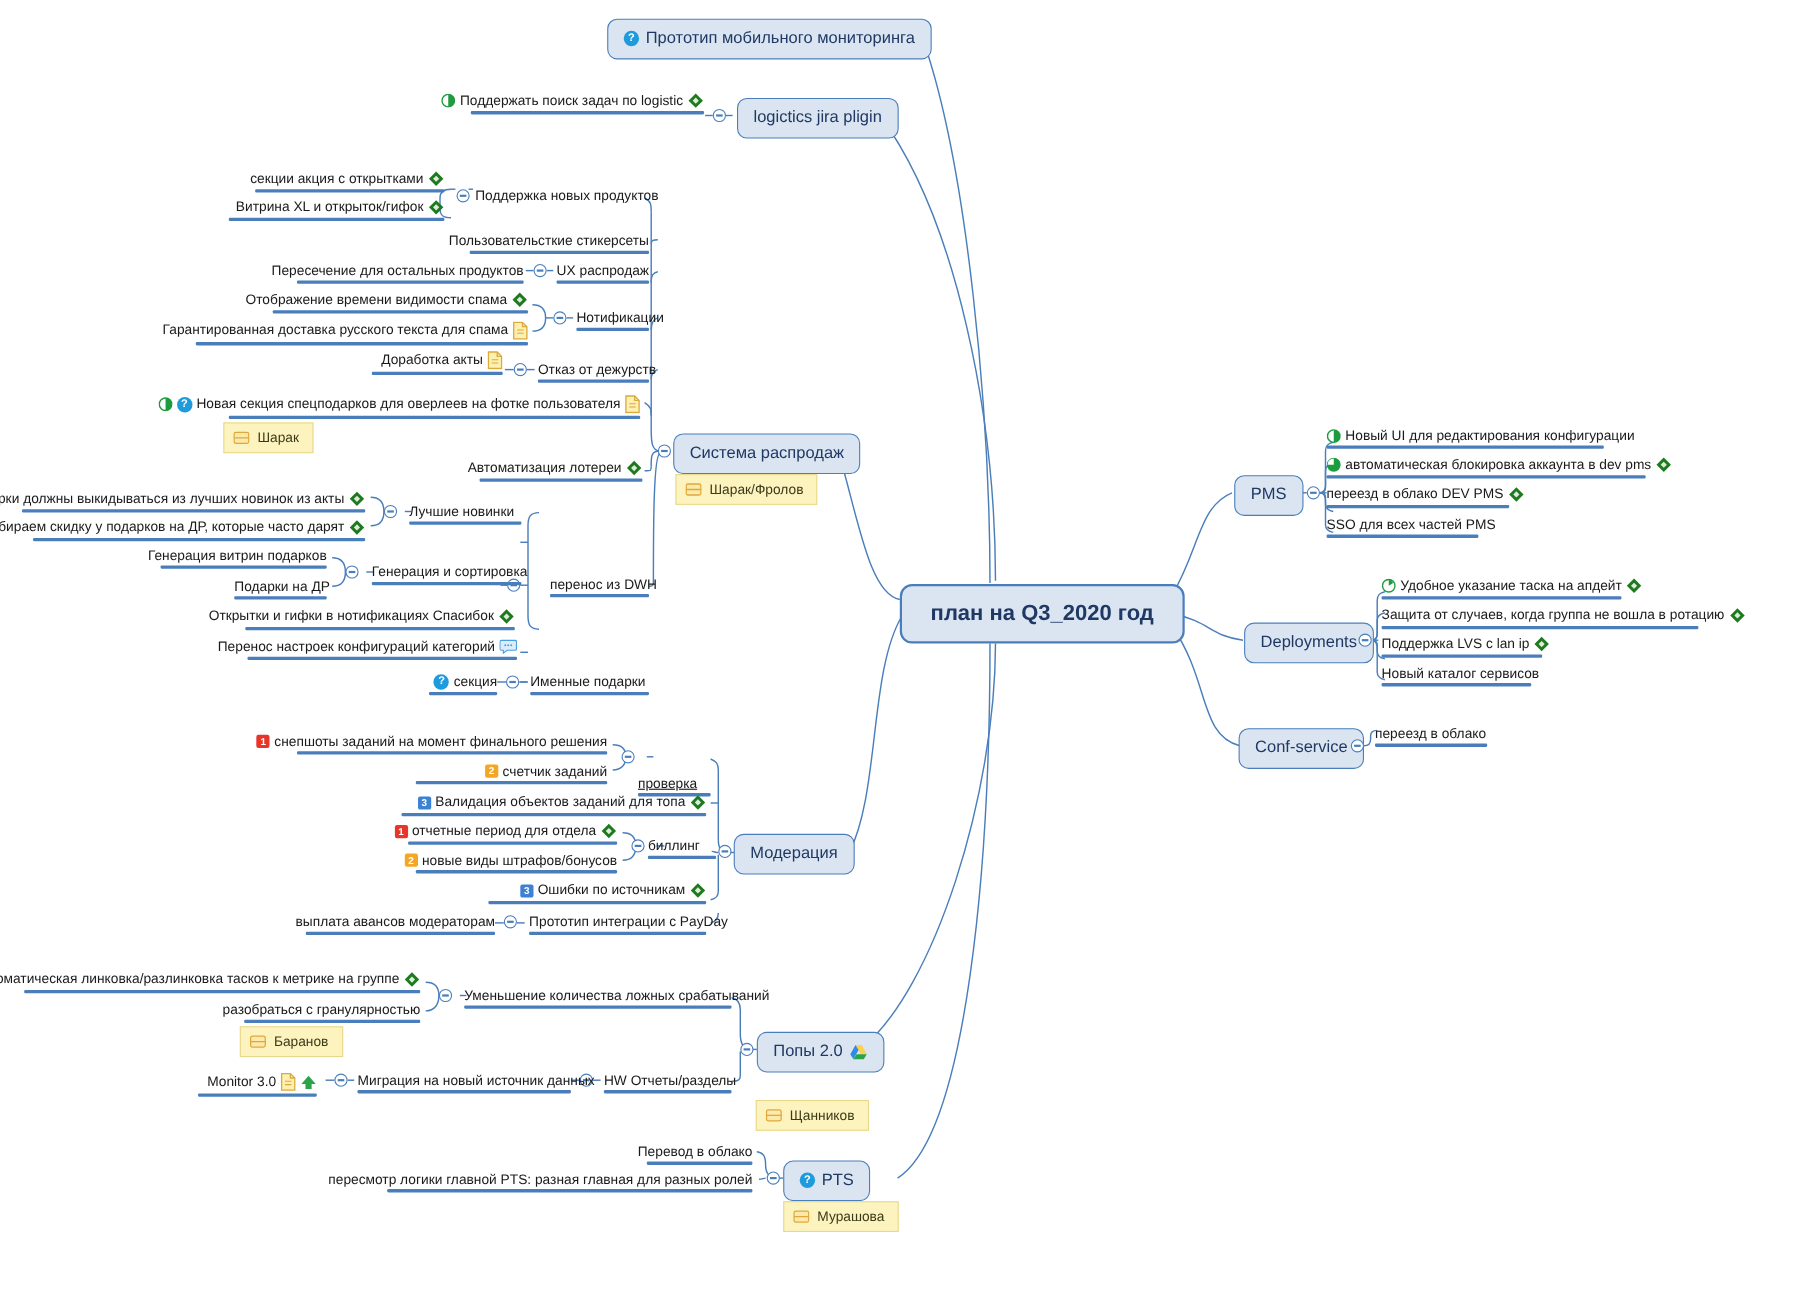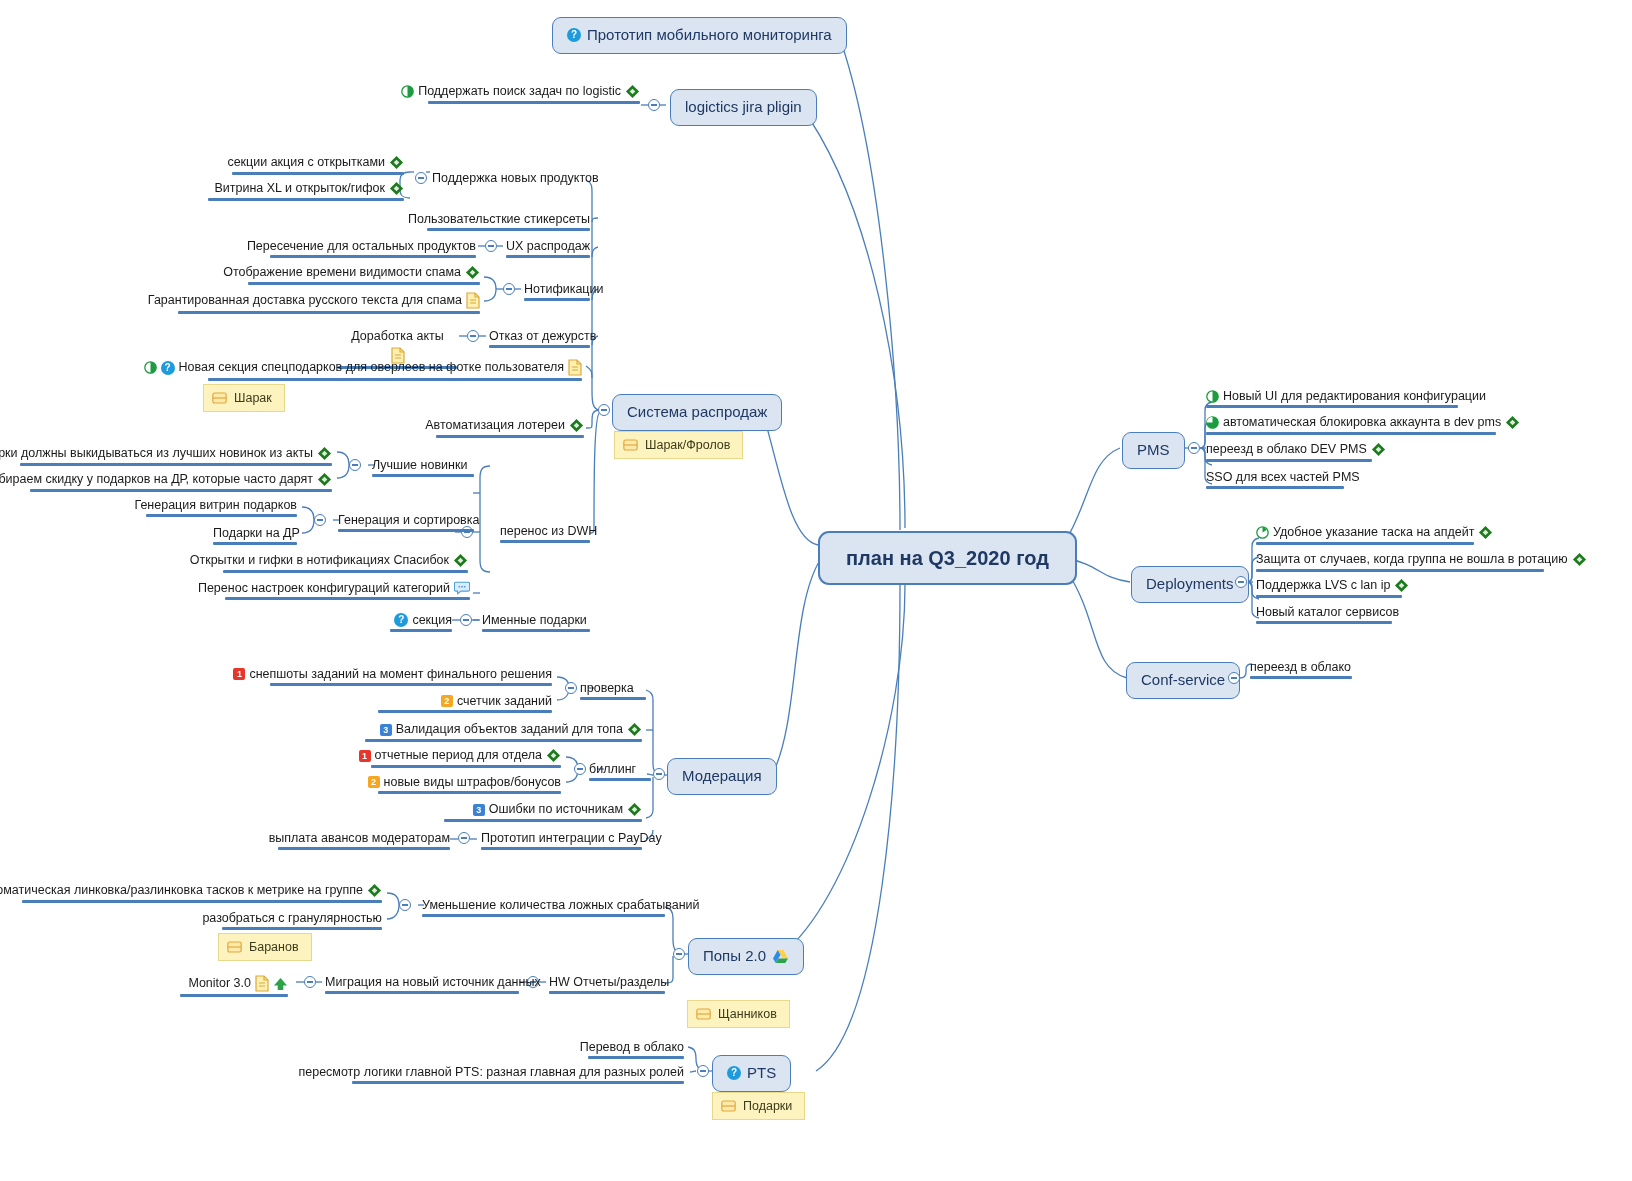--- a/index.html
+++ b/index.html
@@ -398,21 +398,21 @@
           <line x1="4" y1="8" x2="10" y2="8" stroke="#dca93c" stroke-width="1"></line>
           <line x1="4" y1="11" x2="10" y2="11" stroke="#dca93c" stroke-width="1"></line>
         </svg>
     </span>
   </div>
 
   <div class="leaf underline" style="left:489px; top:329px; width:101px;">
     <span>Отказ от дежурств</span>
   </div>
   <div class="toggle" style="left:467px; top:330px;"></div>
-  <div class="leaf underline" style="left:338px; top:329px; width:119px; justify-content:flex-end;flex-direction:column;">
+  <div class="leaf underline" style="left:338px; top:319px; width:119px; justify-content:flex-end;">
     <span>Доработка акты</span>
     <span class="ic ic-doc">
         <svg viewBox="0 0 14 17" width="14" height="17">
           <path d="M1 1 h8 l4 4 v11 h-12 z" fill="#fdf0b0" stroke="#dca93c" stroke-width="1.2"></path>
           <path d="M9 1 v4 h4" fill="none" stroke="#dca93c" stroke-width="1.2"></path>
           <line x1="4" y1="8" x2="10" y2="8" stroke="#dca93c" stroke-width="1"></line>
           <line x1="4" y1="11" x2="10" y2="11" stroke="#dca93c" stroke-width="1"></line>
         </svg>
       </span>
   </div>
@@ -524,21 +524,21 @@
   <div class="leaf underline" style="left:390px; top:613px; width:62px; justify-content:flex-end;">
     <span class="ic ic-help">?</span>
     <span>секция</span>
   </div>
 
   <div class="boxnode lvl1" style="left:667px; top:758px;">
     <span>Модерация</span>
   </div>
   <div class="toggle" style="left:653px; top:768px;"></div>
 
-  <div class="leaf underline" style="left:580px; top:681px; width:66px;">
+  <div class="leaf underline" style="left:580px; top:705px; width:66px;text-decoration:underline;">
     <span>проверка</span>
   </div>
   <div class="toggle" style="left:565px; top:682px;"></div>
   <div class="leaf underline" style="left:270px; top:667px; width:282px; justify-content:flex-end;">
     <span class="ic ic-prio p1">1</span>
     <span>снепшоты заданий на момент финального решения</span>
   </div>
   <div class="leaf underline" style="left:378px; top:694px; width:174px; justify-content:flex-end;">
     <span class="ic ic-prio p2">2</span>
     <span>счетчик заданий</span>
@@ -670,21 +670,21 @@
     <span>PTS</span>
   </div>
   <div class="toggle" style="left:697px; top:1065px;"></div>
   <div class="note" style="left:712px; top:1092px;">
     <span class="ic ic-person">
         <svg viewBox="0 0 18 16" width="15" height="14">
           <rect x="1" y="2" width="16" height="12" rx="2" fill="#fde9a9" stroke="#e0a83c" stroke-width="1.4"></rect>
           <line x1="1" y1="8" x2="17" y2="8" stroke="#e0a83c" stroke-width="1.4"></line>
         </svg>
       </span>
-    <span>Подарки</span>
+    <span>Мурашова</span>
   </div>
   <div class="leaf underline" style="left:588px; top:1040px; width:96px; justify-content:flex-end;">
     <span>Перевод в облако</span>
   </div>
   <div class="leaf underline" style="left:352px; top:1065px; width:332px; justify-content:flex-end;">
     <span>пересмотр логики главной PTS: разная главная для разных ролей</span>
   </div>
 
   <div class="boxnode lvl1" style="left:1122px; top:432px;">
     <span>PMS</span>

